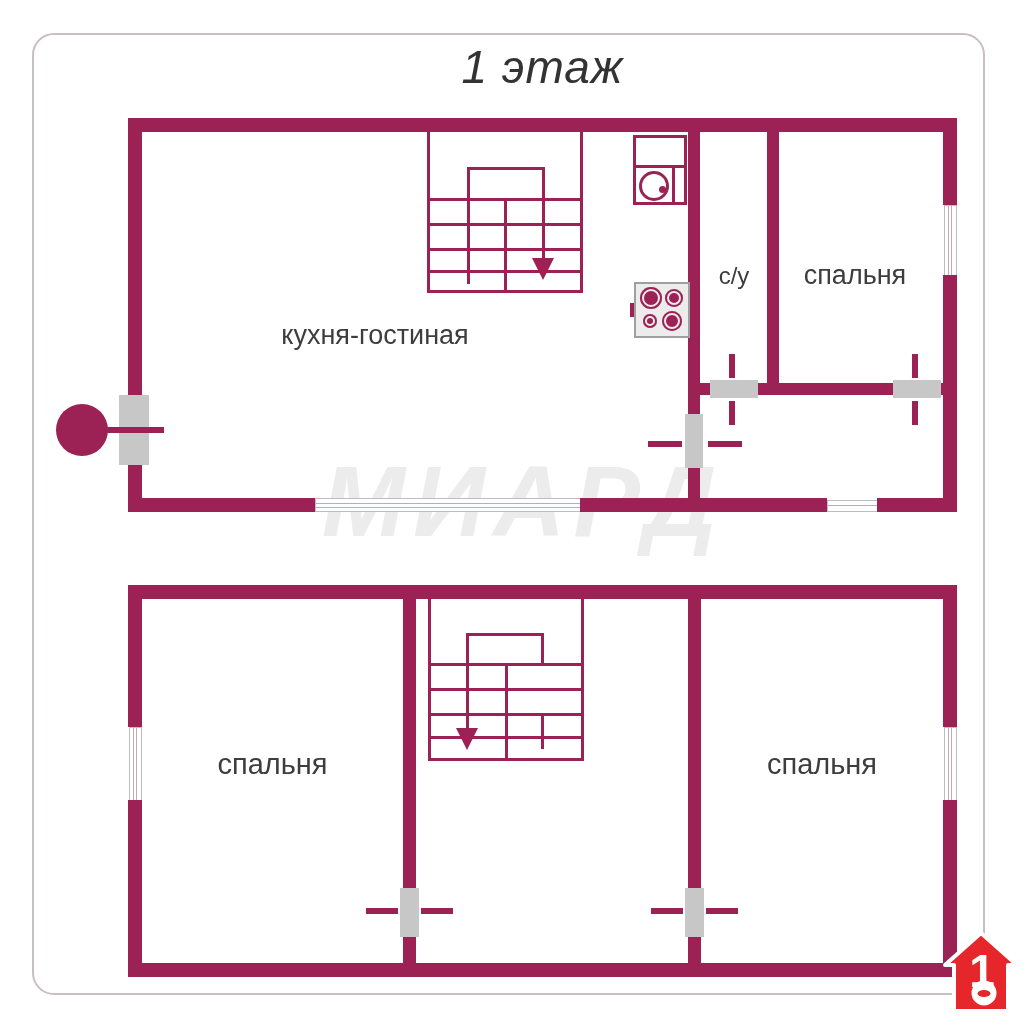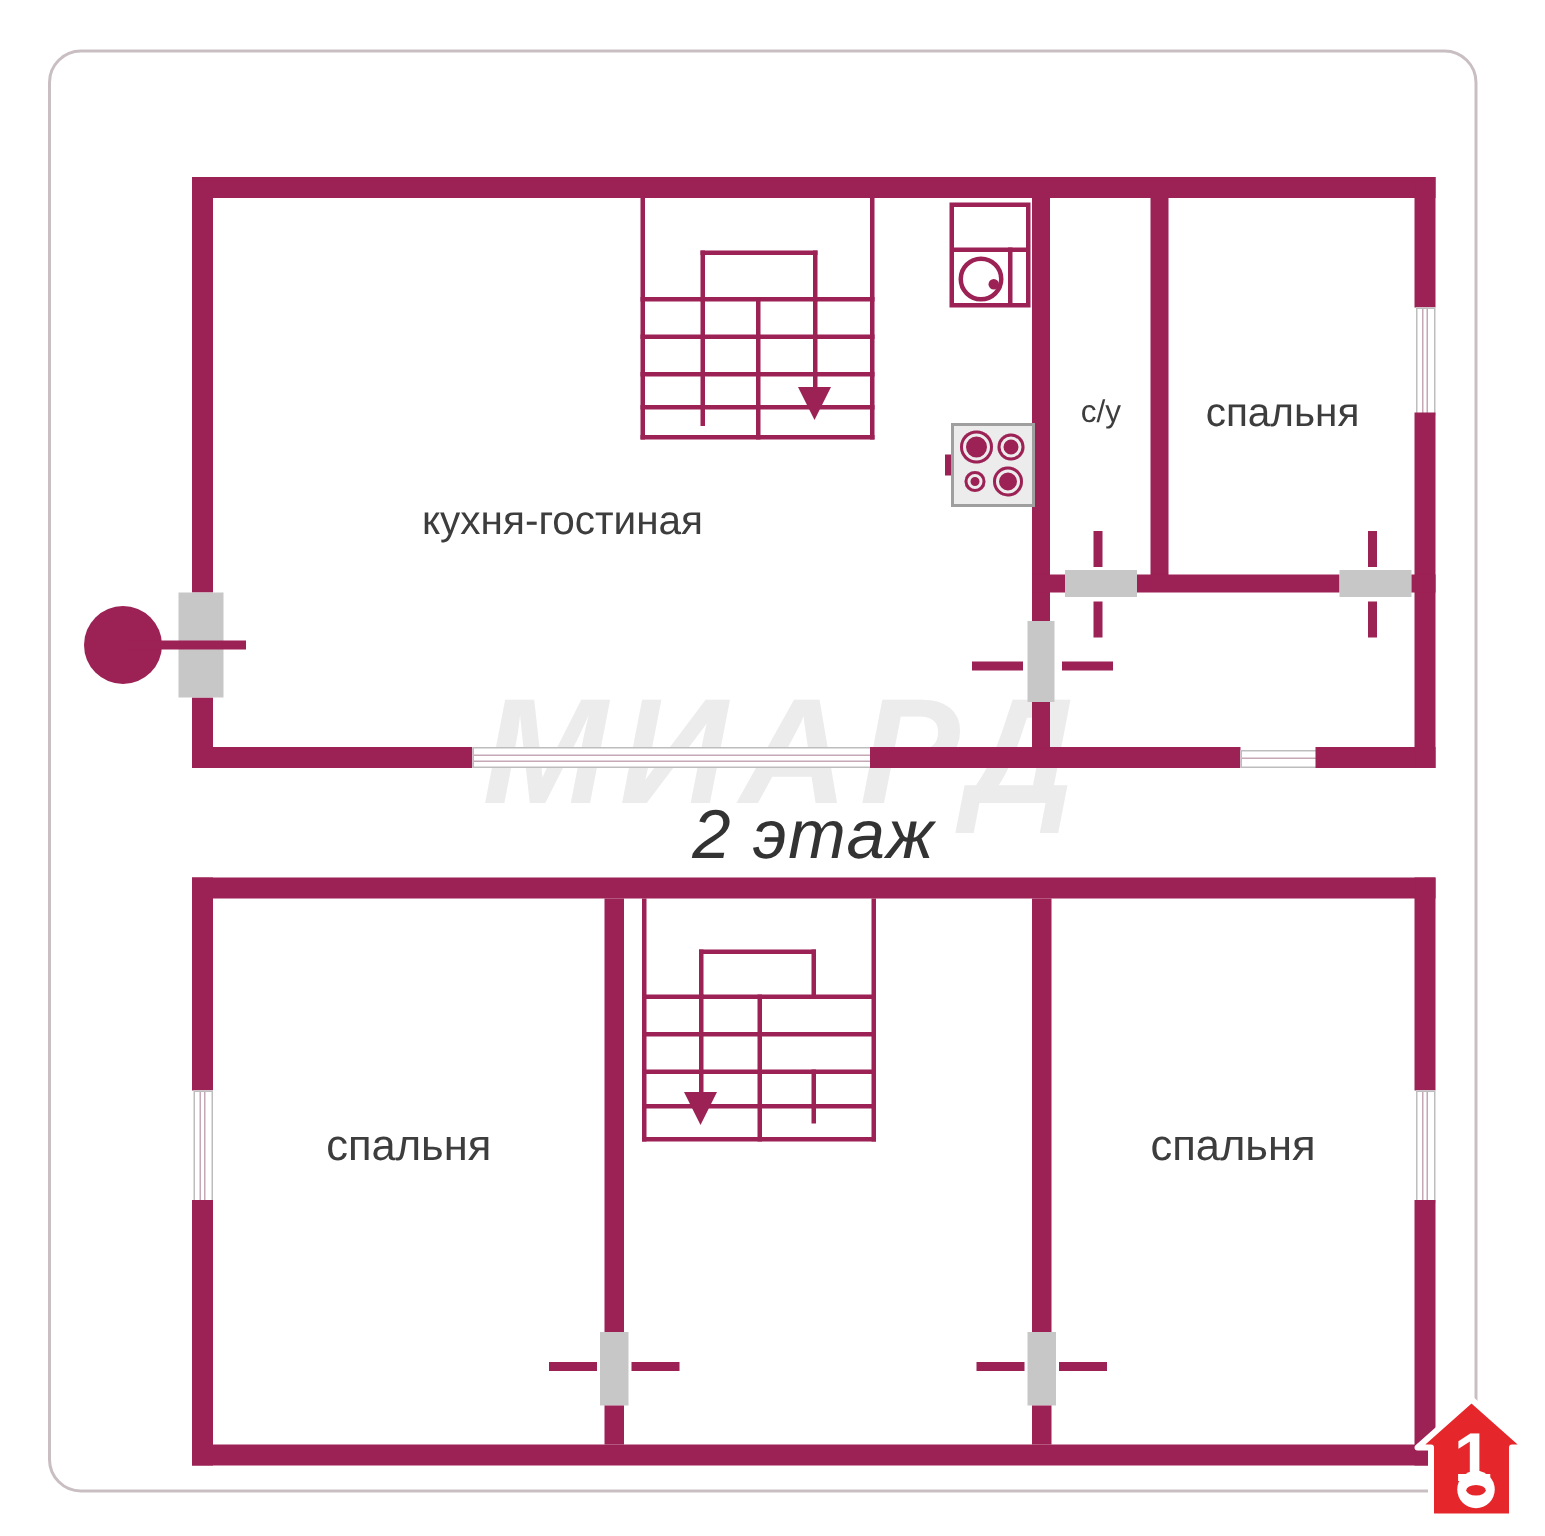--- a/index.html
+++ b/index.html
@@ -49,20 +49,21 @@
 <body>
 
 <div id="canvas">
 
   <div class="card"></div>
 
   <div class="watermark">МИАРД</div>
 
   <div class="plan">
 
+    <div class="floor-title" style="left:128px;top:42px;width:829px;">1 этаж</div>
 
     <div>
 
       <div class="wall" style="left:128px;top:118px;width:829px;height:14px;"></div>
 
       <div class="wall" style="left:128px;top:498px;width:187px;height:14px;"></div>
       <div class="win-h" style="left:315px;top:498px;width:265px;height:12px;">
         <span class="wl" style="top:4px;"></span>
         <span class="wl" style="top:8px;"></span>
       </div>
@@ -128,26 +129,25 @@
       </div>
 
       <div class="stove" style="left:634px;top:282px;width:52px;height:52px;">
         <div class="f" style="left:-6px;top:19px;width:4px;height:14px;background:var(--wall);"></div>
         <div class="burner" style="left:4px;top:3px;width:22px;height:22px;"></div>
         <div class="burner" style="left:29px;top:5px;width:18px;height:18px;"></div>
         <div class="burner" style="left:7px;top:30px;width:14px;height:14px;"></div>
         <div class="burner" style="left:26px;top:27px;width:20px;height:20px;"></div>
       </div>
 
-      <div class="room-label" style="left:175px;top:334px;width:400px;font-size:27px;">кухня-гостиная</div>
-      <div class="room-label" style="left:700px;top:264px;width:68px;font-size:21px;">с/у</div>
+      <div class="room-label" style="left:175px;top:322px;width:400px;font-size:27px;">кухня-гостиная</div>
+      <div class="room-label" style="left:700px;top:264px;width:68px;font-size:24px;">с/у</div>
       <div class="room-label" style="left:779px;top:262px;width:152px;font-size:27px;">спальня</div>
     </div>
 
-    <div class="floor-title" style="left:128px;top:531px;width:829px;">2 этаж</div>
 
     <div>
 
       <div class="wall" style="left:128px;top:585px;width:829px;height:14px;"></div>
       <div class="wall" style="left:128px;top:963px;width:829px;height:14px;"></div>
 
       <div class="wall" style="left:128px;top:585px;width:14px;height:142px;"></div>
       <div class="win-v" style="left:129px;top:727px;width:11px;height:73px;">
         <span class="wl" style="left:3px;"></span>
         <span class="wl" style="left:6px;"></span>

